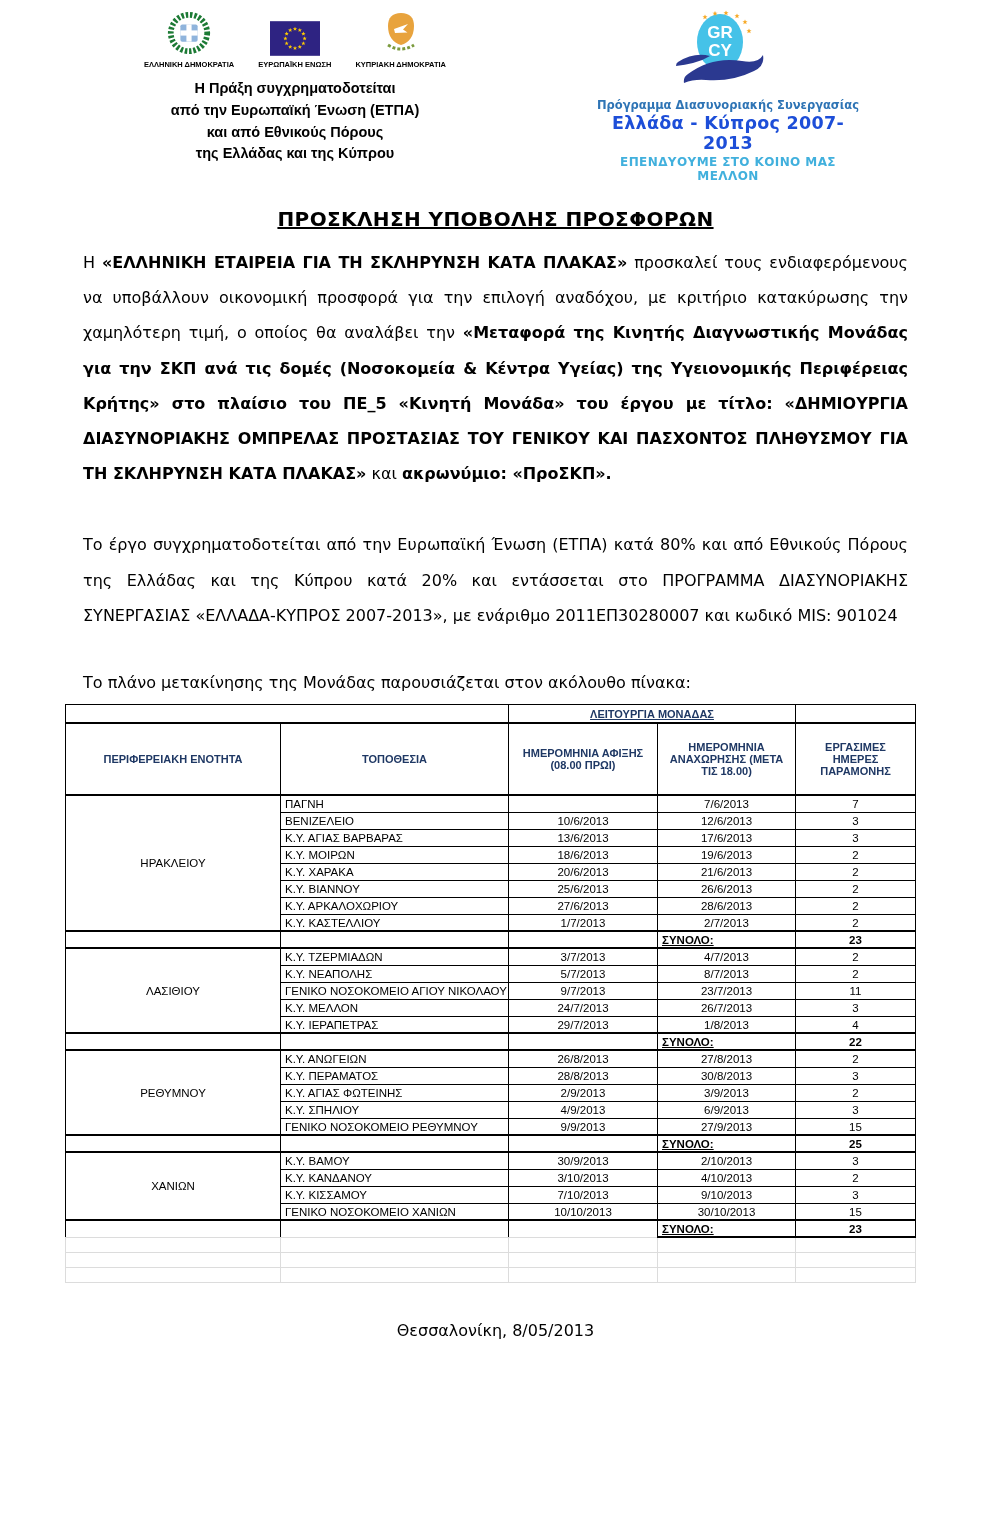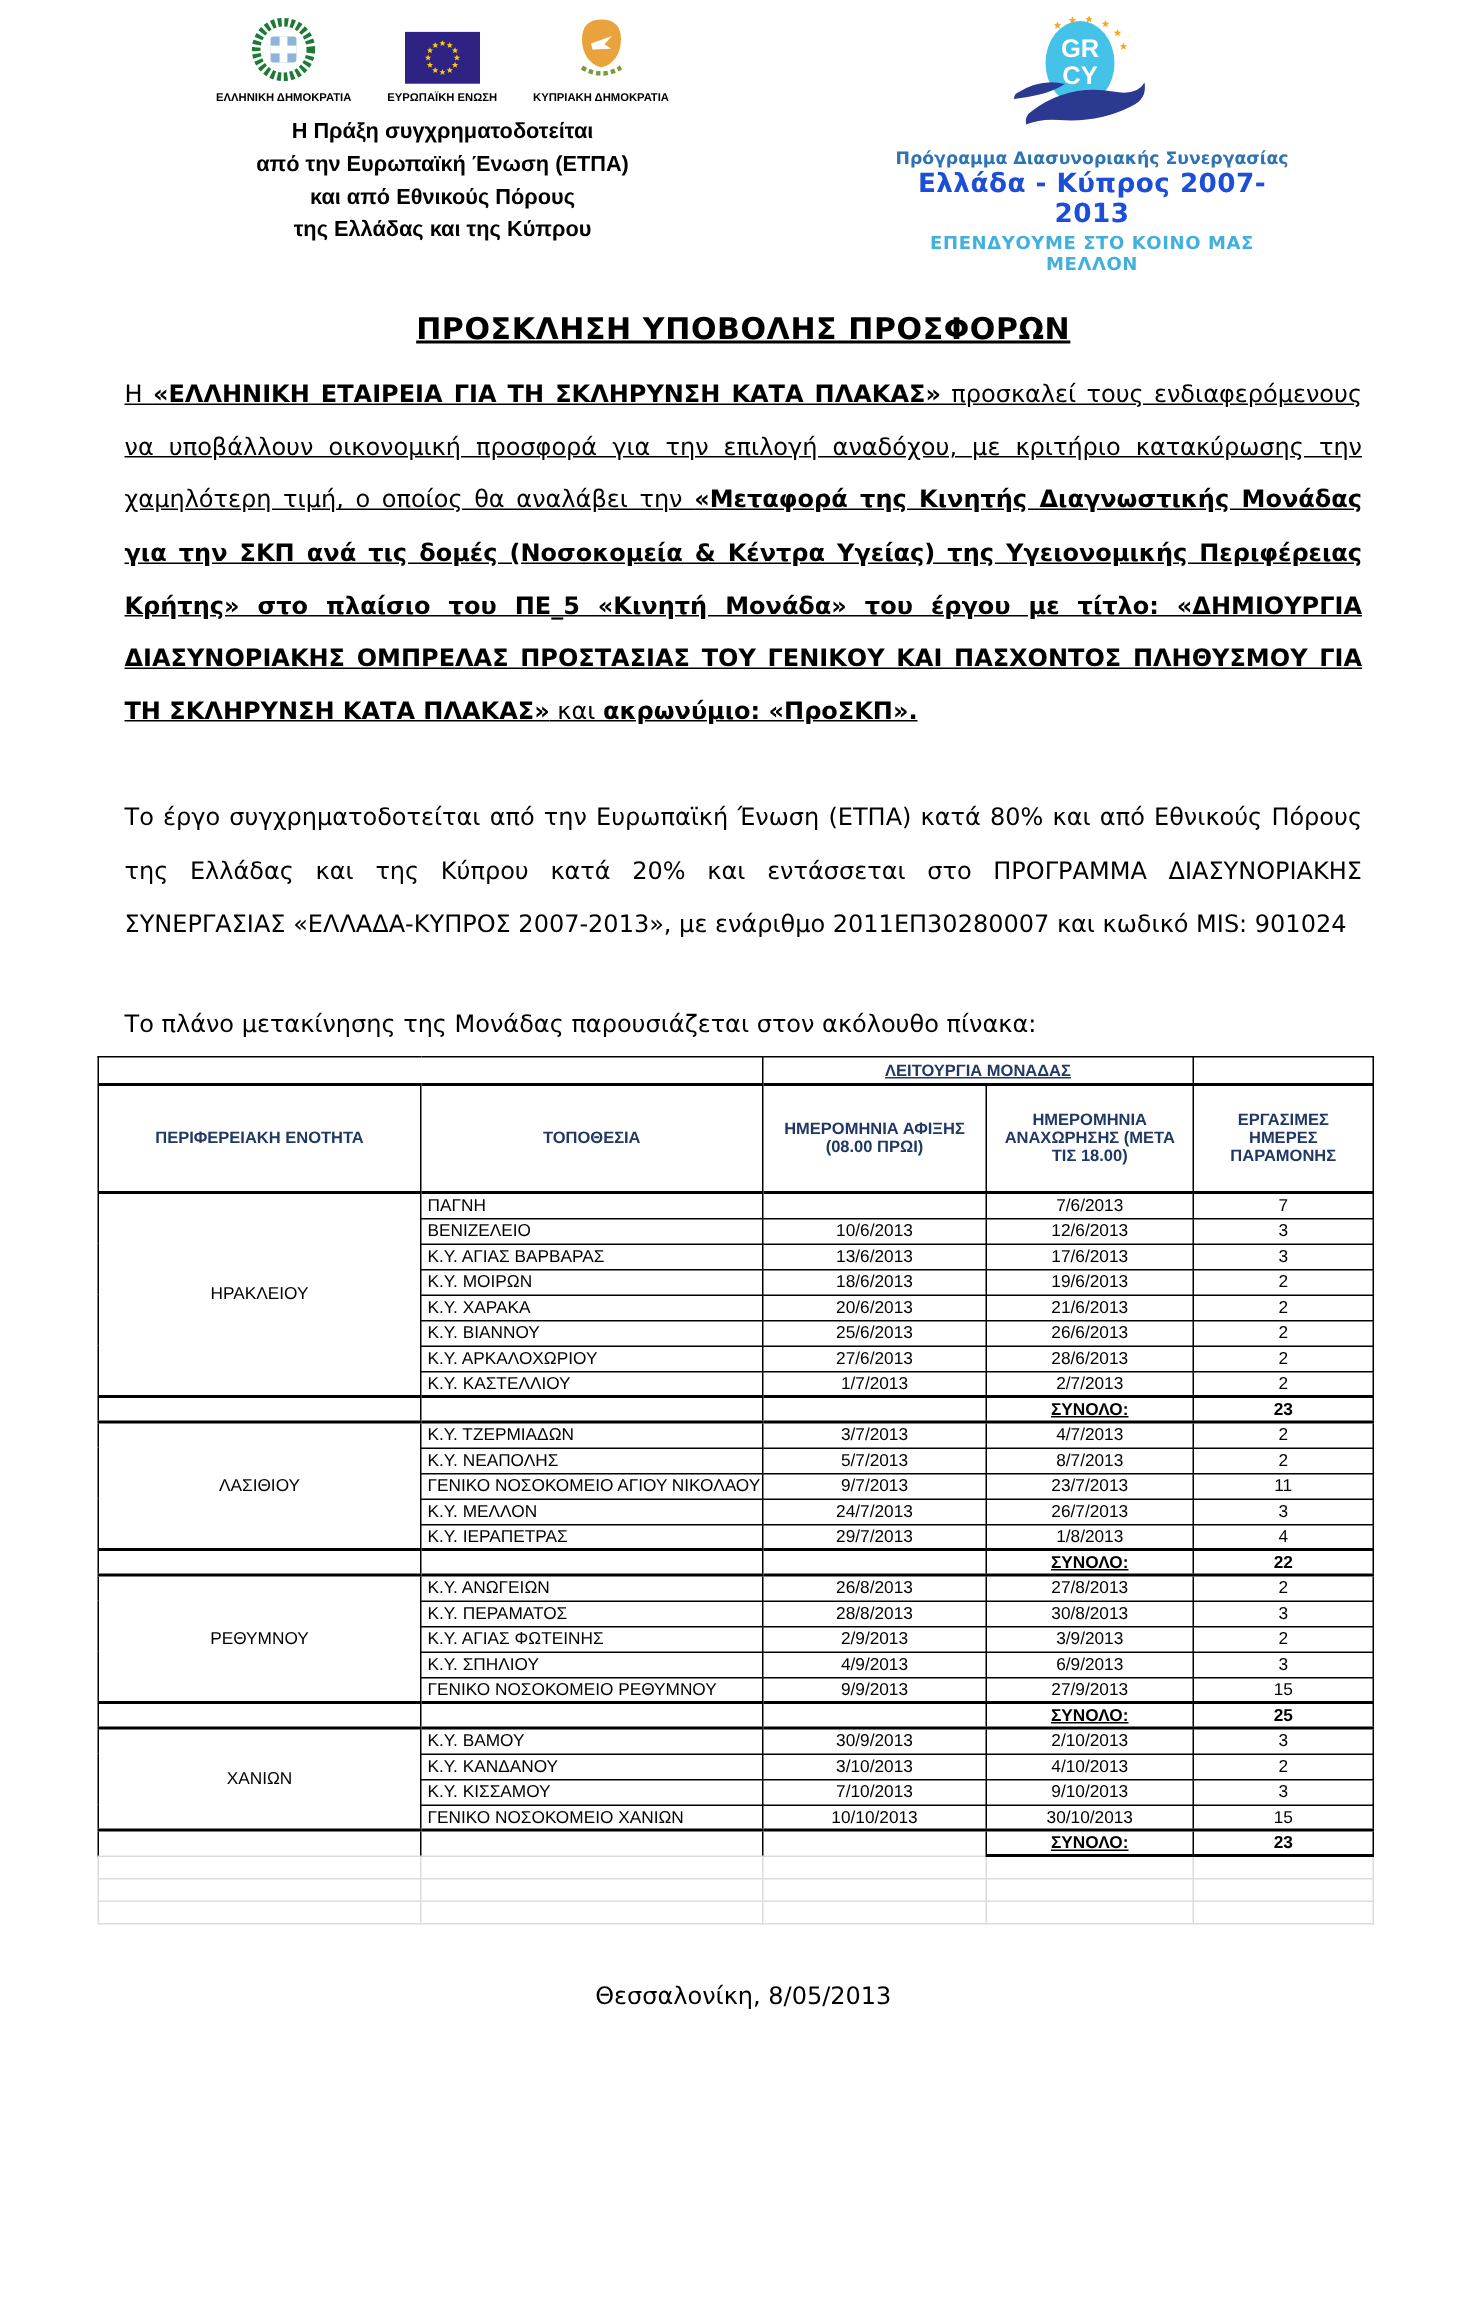--- a/index.html
+++ b/index.html
@@ -21,40 +21,40 @@
 
   .right-block { width:280px; margin-right:40px; text-align:center; }
   .grcy-svg { display:block; margin:0 auto; }
   .program-line1 { font-size:11.5px; font-weight:bold; color:#2e74b5; margin-top:2px; }
   .program-line2 { font-size:17.5px; font-weight:bold; color:#1d4ed8; letter-spacing:.3px; margin-top:1px; }
   .program-line3 { font-size:12px; font-weight:bold; color:#41b0dd; margin-top:2px; letter-spacing:.4px; }
 
   
   .title { margin-top:24px; text-align:center; font-size:20px; font-weight:bold; text-decoration:underline; letter-spacing:.4px; }
   .para { font-size:16px; line-height:2.2; text-align:justify; }
-  #para1 { margin-top:14px;text-decoration:underline; }
+  #para1 { margin-top:14px; }
   #para2 { margin-top:36px; }
   .b { font-weight:bold; }
   .table-intro { margin-top:40px; font-size:16px; }
 
   
   table.schedule { border-collapse:collapse; width:850px; margin-left:-18px; margin-top:12px;
                    font-family:"Liberation Sans", sans-serif; table-layout:fixed; }
   .schedule col.c1{width:215px}.schedule col.c2{width:228px}.schedule col.c3{width:149px}
   .schedule col.c4{width:138px}.schedule col.c5{width:120px}
   .schedule th, .schedule td { border:1px solid #000; padding:0 4px; }
   .group-row th { height:19px; font-size:11px; color:#1f3864; font-weight:bold; text-align:center;text-decoration:underline; }
   .colhead th { height:72px; font-size:11px; color:#1f3864; font-weight:bold; text-align:center;
                 border-top:2px solid #000; border-bottom:2px solid #000; padding:2px 8px; }
   .schedule td { height:17px; font-size:11.5px; }
   td.region { text-align:center; }
   td.loc { text-align:left; white-space:nowrap; overflow:hidden; }
   td.date, td.num { text-align:center; }
   tr.total-row td { border-top:2px solid #000; border-bottom:2px solid #000; font-weight:bold; }
-  td.tlabel { text-align:center; text-decoration:underline;margin-top:25px; }
+  td.tlabel { text-decoration:underline;margin-top:25px; }
   td.tval { text-align:center; }
   tr.total-row.last td.tempty { border-bottom:1px solid #dcdcdc; }
   tr.ghost td { border:1px solid #dcdcdc; height:15px; }
 
   
   .closing { margin-top:34px; font-size:16px; line-height:1.65; }
   .closing sup { font-size:62%; }
   .email-link { color:#0563c1; text-decoration:underline; cursor:pointer; }
   .info { margin-top:46px; font-size:16px; line-height:2.25; text-align:justify; }
   .sig-date { margin-top:38px; text-align:center; font-size:16px; }

